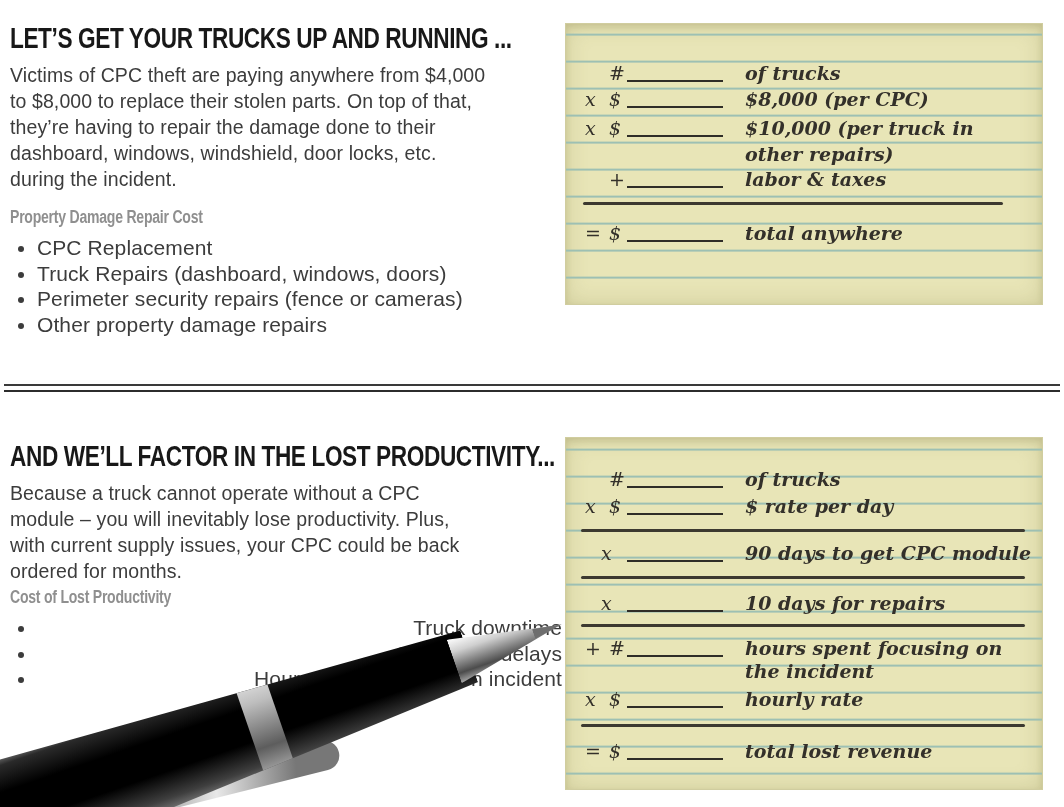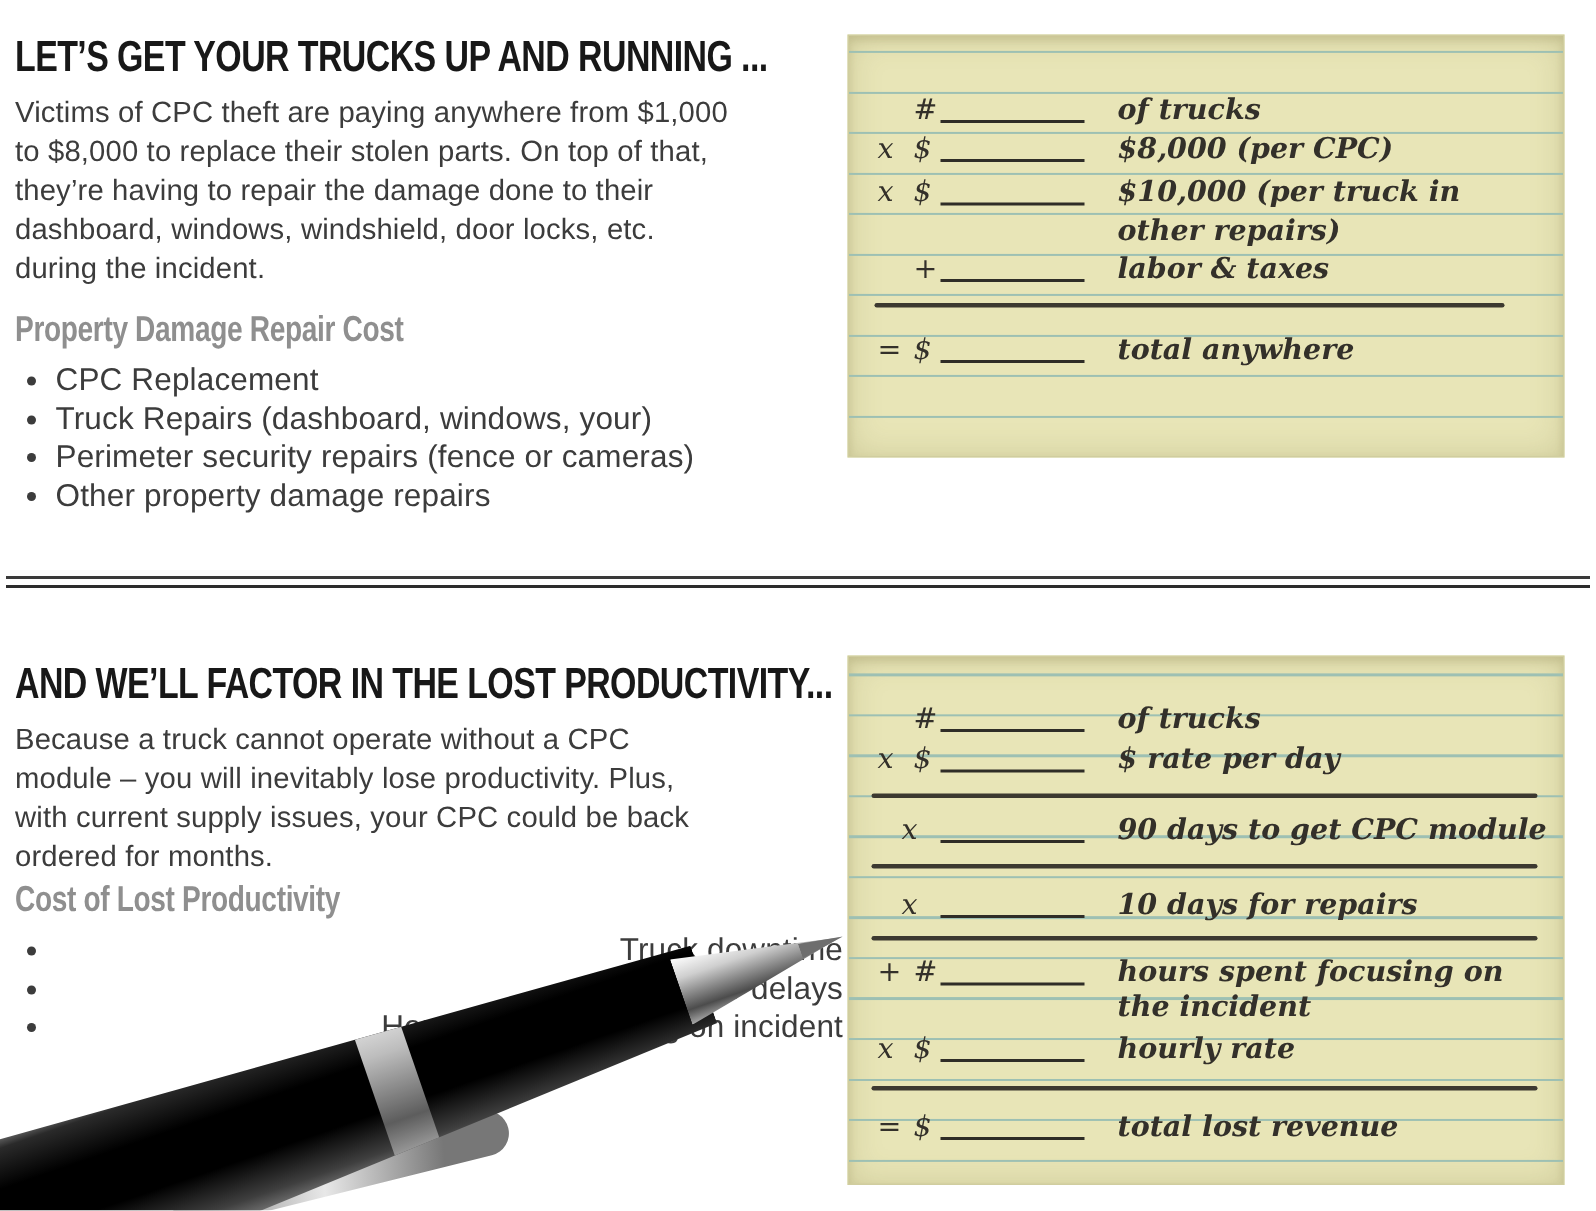--- a/index.html
+++ b/index.html
@@ -2,21 +2,21 @@
 <html><head>
 <meta charset="utf-8">
 <style>
   html,body{margin:0;padding:0;background:#fff;}
   #page{position:relative;width:1064px;height:807px;background:#ffffff;overflow:hidden;
         font-family:"Liberation Sans", sans-serif;}
 
   
   .col{position:absolute;left:10px;width:552px;}
   .h-main{font-weight:bold;font-size:29px;color:#181818;letter-spacing:-0.5px;line-height:1;}
-  .h-sub{font-weight:bold;font-size:24px;color:#8f8f8f;letter-spacing:-0.3px;line-height:1;}
+  .h-sub{font-weight:bold;font-size:18px;color:#8f8f8f;letter-spacing:-0.3px;line-height:1;}
   .condensed{display:inline-block;transform:scaleX(0.78);transform-origin:0 50%;white-space:nowrap;}
   .body-text{font-size:19.5px;line-height:26px;color:#3c3c3c;white-space:pre-line;letter-spacing:0.1px;}
   ul.bullets{margin:0;padding:0 0 0 27px;list-style:disc;color:#3c3c3c;}
   ul.bullets li{font-size:21px;line-height:25.5px;letter-spacing:0.1px;}
 
   
   .divider{position:absolute;left:4px;right:4px;top:384px;height:4px;
            border-top:2px solid #3a3a3a;border-bottom:2px solid #2c2c2c;}
 
   
@@ -58,34 +58,34 @@
 </style>
 </head>
 <body>
 
 <div id="page">
 
   <div class="col" style="top:24px;">
     <div class="h-main">
       <span class="condensed">LET’S GET YOUR TRUCKS UP AND RUNNING ...</span>
     </div>
-    <div class="body-text" style="margin-top:9px;">Victims of CPC theft are paying anywhere from $1,000
+    <div class="body-text" style="margin-top:9px;">Victims of CPC theft are paying anywhere from $4,000
 to $8,000 to replace their stolen parts. On top of that,
 they’re having to repair the damage done to their
 dashboard, windows, windshield, door locks, etc.
 during the incident.</div>
   </div>
 
   <div class="col" style="top:208px;">
     <div class="h-sub">
       <span class="condensed">Property Damage Repair Cost</span>
     </div>
     <ul class="bullets" style="margin-top:9px;">
       <li>CPC Replacement</li>
-      <li>Truck Repairs (dashboard, windows, your)</li>
+      <li>Truck Repairs (dashboard, windows, doors)</li>
       <li>Perimeter security repairs (fence or cameras)</li>
       <li>Other property damage repairs</li>
     </ul>
   </div>
 
   <div class="pad pad1">
     <div class="lines"></div>
 
     <div class="nrow" style="top:36px;">
       <span class="pfx">#</span>

